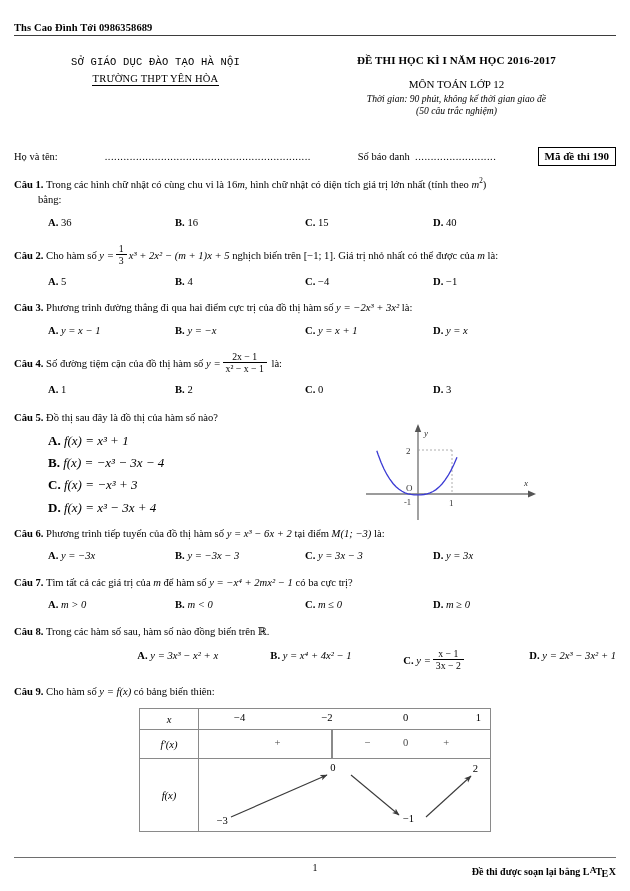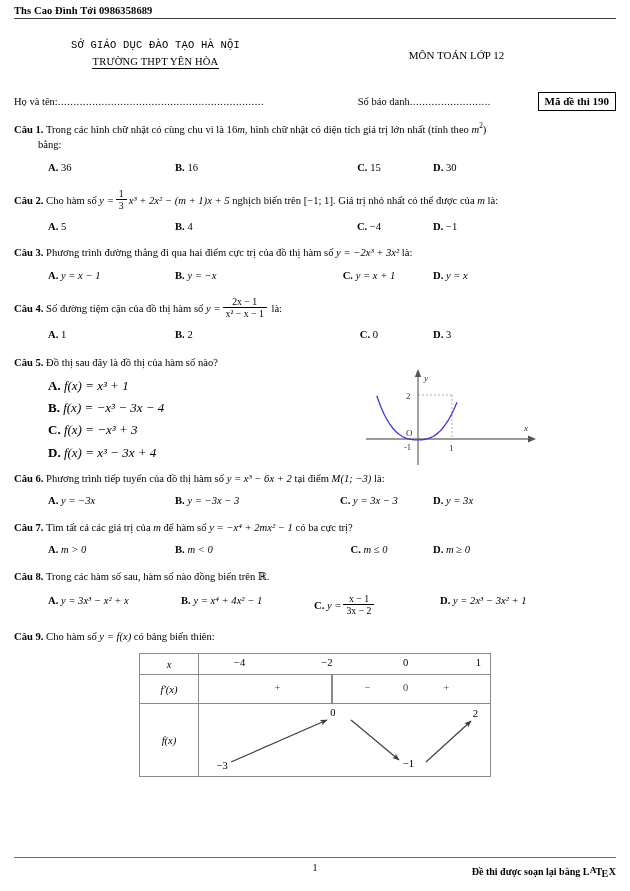--- a/index.html
+++ b/index.html
@@ -4,52 +4,52 @@
 <style>
   html,body{margin:0;padding:0;}
   body{
     width:630px;height:891px;background:#ffffff;
     font-family:"Liberation Serif","DejaVu Serif",serif;
     color:#000;position:relative;overflow:hidden;
   }
   .page{position:relative;width:630px;height:891px;box-sizing:border-box;padding:0 14px;}
 
   
-  .runhead{padding-top:5px;font-size:10.5px;font-weight:bold;letter-spacing:.1px;}
+  .runhead{padding-top:22px;font-size:10.5px;font-weight:bold;letter-spacing:.1px;}
   .rule-head{border-top:1.6px solid #3d3d3d;margin-top:2px;}
 
   
   .exam-head{display:flex;margin-top:18px;}
   .eh-left{width:47%;text-align:center;padding-top:2px;}
   .eh-right{width:53%;text-align:center;}
   .eh-left .l1{font-size:10.5px;letter-spacing:.2px;font-family:Liberation Mono, monospace;}
   .eh-left .l2{font-size:10.5px;display:inline-block;border-bottom:1px solid #000;padding:0 1px 1px 1px;margin-top:2px;letter-spacing:.2px;}
   .eh-right .r1{font-size:11px;font-weight:bold;letter-spacing:.1px;}
   .eh-right .r2{font-size:11px;font-weight:normal;margin-top:12px;}
   .eh-right .r3{font-size:9.6px;font-style:italic;margin-top:3px;}
   .eh-right .r4{font-size:9.6px;font-style:italic;margin-top:1px;}
 
   
-  .namerow{display:flex;align-items:center;margin-top:23px;font-size:10.5px;}
+  .namerow{display:flex;align-items:center;margin-top:31px;font-size:10.5px;text-align:center;}
   .nm-label{white-space:nowrap;}
   .dots1{flex:0 0 300px;overflow:hidden;white-space:nowrap;letter-spacing:.5px;}
   .nm-label2{white-space:nowrap;}
   .dots2{flex:0 0 92px;overflow:hidden;white-space:nowrap;letter-spacing:.5px;}
   .code-box{margin-left:auto;border:1.1px solid #000;padding:2px 6px 3px 6px;font-size:11px;font-weight:bold;white-space:nowrap;}
 
   
   .q{margin-top:11px;font-size:10.6px;line-height:1.45;}
   .q .qlab{font-weight:bold;margin-top:40px;}
   .q-cont{display:block;padding-left:24px;}
   .opts{display:flex;margin-top:7px;padding-left:34px;}
   .opt{font-size:10.6px;white-space:nowrap;}
   .opt .ol{font-weight:bold;}
   .opt.c1{width:127px;}
   .opt.c2{width:130px;}
-  .opt.c3{width:128px;text-align:center;}
+  .opt.c3{width:128px;}
   .opt.c4{width:auto;}
 
   
   i.v{font-style:italic;font-family:"Liberation Serif",serif;}
   sup{font-size:.68em;vertical-align:super;line-height:0;}
   .frac{display:inline-block;vertical-align:-0.52em;text-align:center;margin:0 2px;}
   .frac .nu{display:block;padding:0 3px;font-size:.92em;line-height:1.15;}
   .frac .de{display:block;border-top:1px solid #000;padding:0 3px;font-size:.92em;line-height:1.2;}
   .frac.sm{vertical-align:-0.46em;}
 
@@ -90,21 +90,24 @@
 
   <div class="runhead">Ths Cao Đình Tới 0986358689</div>
   <div class="rule-head"></div>
 
   <div class="exam-head">
     <div class="eh-left">
       <div class="l1">SỞ GIÁO DỤC  ĐÀO TẠO HÀ NỘI</div>
       <div class="l2">TRƯỜNG THPT YÊN HÒA</div>
     </div>
     <div class="eh-right">
+      <div class="r1">ĐỀ THI HỌC KÌ I NĂM HỌC 2016-2017</div>
       <div class="r2">MÔN TOÁN LỚP 12</div>
+      <div class="r3">Thời gian: 90 phút, không kể thời gian giao đề</div>
+      <div class="r4">(50 câu trắc nghiệm)</div>
     </div>
   </div>
 
   <div class="namerow">
     <span class="nm-label">Họ và tên:</span>
     <span class="dots1">..................................................................</span>
     <span class="nm-label2">Số báo danh</span>
     <span class="dots2">..........................</span>
     <span class="code-box">Mã đề thi 190</span>
   </div>
@@ -112,21 +115,21 @@
   <div class="q">
     <span class="qlab">Câu 1.</span>
     <span>
       <span>Trong các hình chữ nhật có cùng chu vi là 16</span><i class="v">m</i><span>, hình chữ nhật có diện tích giá trị lớn nhất (tính theo </span><i class="v">m</i><sup>2</sup><span>)</span>
     </span>
     <span class="q-cont">bằng:</span>
     <div class="opts">
       <div class="opt c1"><span class="ol">A.</span> <span>36</span></div>
       <div class="opt c2"><span class="ol">B.</span> <span>16</span></div>
       <div class="opt c3"><span class="ol">C.</span> <span>15</span></div>
-      <div class="opt c4"><span class="ol">D.</span> <span>30</span></div>
+      <div class="opt c4"><span class="ol">D.</span> <span>40</span></div>
     </div>
   </div>
 
   <div class="q" style="margin-top:13px;">
     <span class="qlab">Câu 2.</span>
     <span><span>Cho hàm số </span><i class="v">y =</i><span class="frac"><span class="nu">1</span><span class="de">3</span></span><i class="v">x³ + 2x² − (m + 1)x + 5</i><span> nghịch biến trên </span><span>[−1; 1]</span><span>. Giá trị nhỏ nhất có thể được của </span><i class="v">m</i><span> là:</span></span>
     <div class="opts">
       <div class="opt c1"><span class="ol">A.</span> <span>5</span></div>
       <div class="opt c2"><span class="ol">B.</span> <span>4</span></div>
       <div class="opt c3"><span class="ol">C.</span> <span>−4</span></div>
@@ -209,21 +212,21 @@
       <div class="opt c1"><span class="ol">A.</span> <i class="v">m &gt; 0</i></div>
       <div class="opt c2"><span class="ol">B.</span> <i class="v">m &lt; 0</i></div>
       <div class="opt c3"><span class="ol">C.</span> <i class="v">m ≤ 0</i></div>
       <div class="opt c4"><span class="ol">D.</span> <i class="v">m ≥ 0</i></div>
     </div>
   </div>
 
   <div class="q">
     <span class="qlab">Câu 8.</span>
     <span>Trong các hàm số sau, hàm số nào đồng biến trên ℝ.</span>
-    <div class="opts" style="padding-left:34px;margin-top:9px;">
+    <div class="opts" style="padding-left:34px;margin-top:9px;justify-content:flex-end;">
       <div class="opt" style="width:133px;"><span class="ol">A.</span> <i class="v">y = 3x³ − x² + x</i></div>
       <div class="opt" style="width:133px;"><span class="ol">B.</span> <i class="v">y = x⁴ + 4x² − 1</i></div>
       <div class="opt" style="width:126px;"><span class="ol">C.</span> <i class="v">y =</i><span class="frac sm"><span class="nu">x − 1</span><span class="de">3x − 2</span></span></div>
       <div class="opt"><span class="ol">D.</span> <i class="v">y = 2x³ − 3x² + 1</i></div>
     </div>
   </div>
 
   <div class="q" style="margin-top:12px;">
     <span class="qlab">Câu 9.</span>
     <span><span>Cho hàm số </span><i class="v">y = f(x)</i><span> có bảng biến thiên:</span></span>

